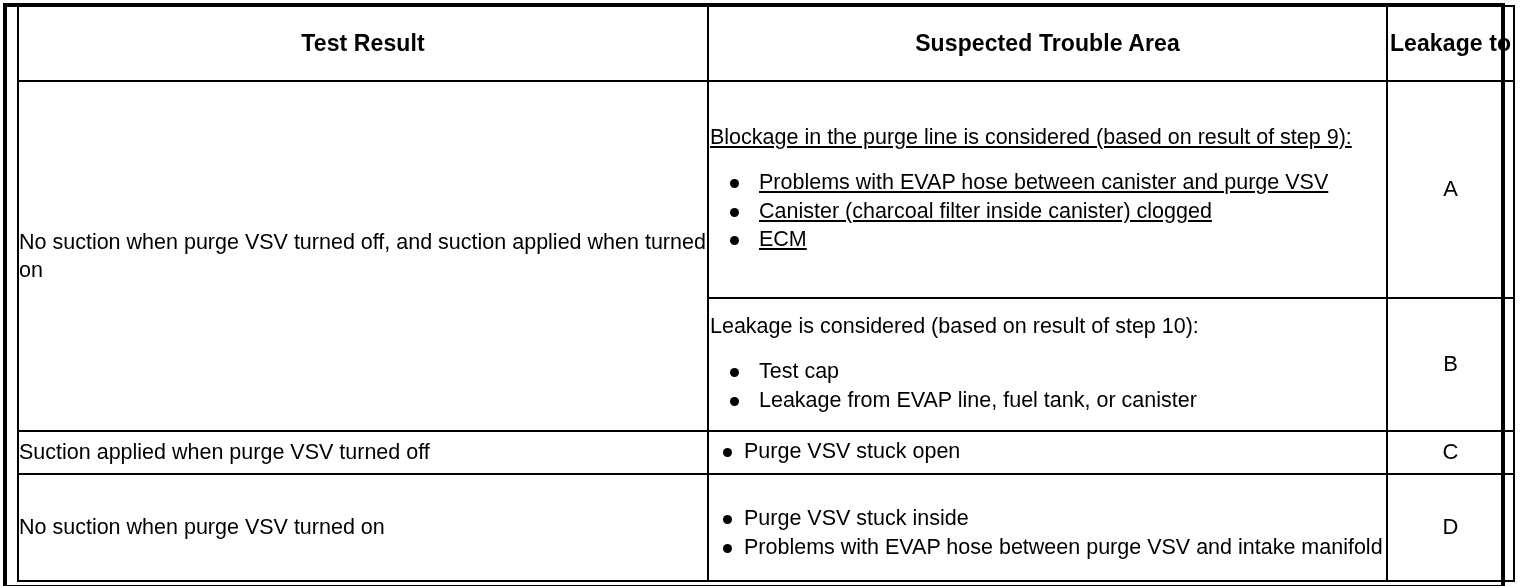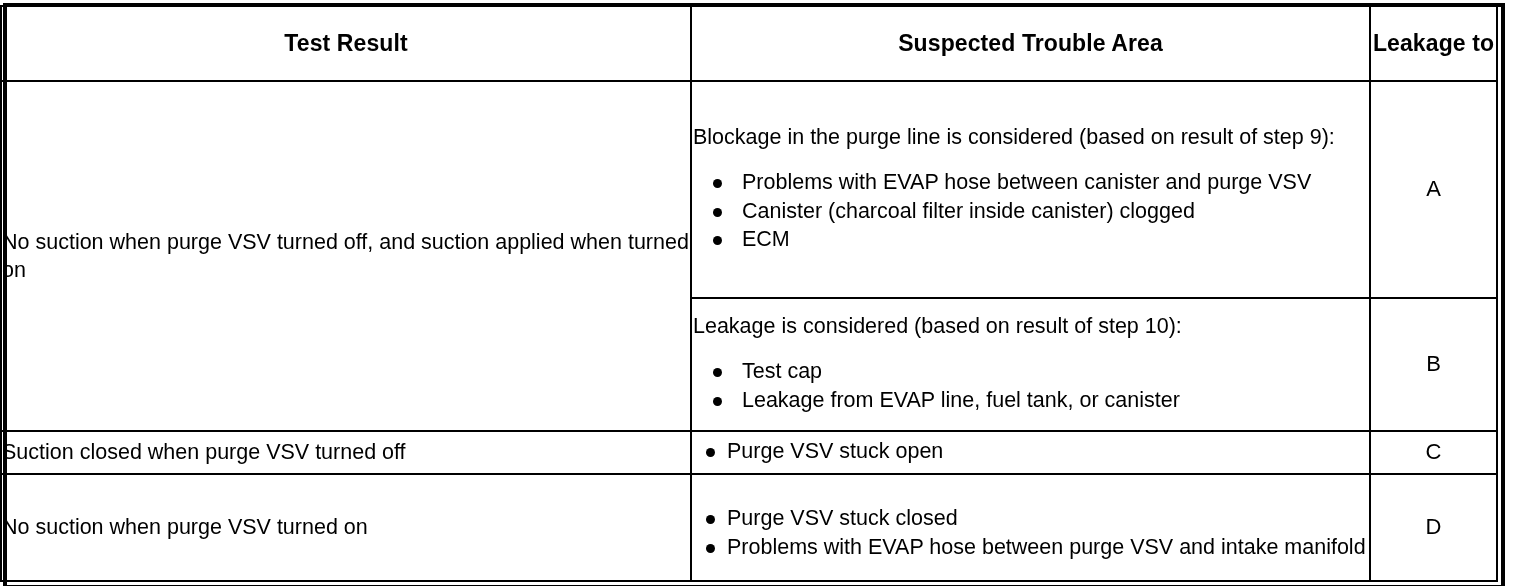--- a/index.html
+++ b/index.html
@@ -19,21 +19,21 @@
     position: absolute;
     left: 0;
     top: 0;
     width: 1520px;
     height: 586px;
     background: #ffffff;
   }
 
   table.diag {
     position: absolute;
-    left: 0;
+    left: 17px;
     top: 5px;
     width: 1496px;
     border-collapse: collapse;
     table-layout: fixed;
     background: #a3a3a3;
   }
 
   table.diag, table.diag > tbody {
     border: 0;
   }
@@ -140,21 +140,21 @@
     </colgroup>
     <tbody>
       <tr>
         <th class="hdr">Test Result</th>
         <th class="hdr">Suspected Trouble Area</th>
         <th class="hdr">Leakage to</th>
       </tr>
 
       <tr>
         <td class="result-cell" rowspan="2" style="height:215px;">No suction when purge VSV turned off, and suction applied when turned on</td>
-        <td class="trouble-cell" style="height:215px;">
+        <td class="trouble-cell" style="height:215px;text-decoration:underline;">
           <p class="lead">Blockage in the purge line is considered (based on result of step 9):</p>
           <ul class="bullets spaced">
             <li>
               <span class="dot"></span>
               <span class="li-text">Problems with EVAP hose between canister and purge VSV</span>
             </li>
             <li>
               <span class="dot"></span>
               <span class="li-text">Canister (charcoal filter inside canister) clogged</span>
             </li>
@@ -178,39 +178,39 @@
             <li>
               <span class="dot"></span>
               <span class="li-text">Leakage from EVAP line, fuel tank, or canister</span>
             </li>
           </ul>
         </td>
         <td class="proceed-cell">B</td>
       </tr>
 
       <tr>
-        <td class="result-cell" style="height:41px;">Suction closed when purge VSV turned off</td>
+        <td class="result-cell" style="height:41px;">Suction applied when purge VSV turned off</td>
         <td class="trouble-cell" style="padding-top:6px;padding-bottom:6px;">
           <ul class="bullets tight">
             <li>
               <span class="dot"></span>
               <span class="li-text">Purge VSV stuck open</span>
             </li>
           </ul>
         </td>
         <td class="proceed-cell">C</td>
       </tr>
 
       <tr>
         <td class="result-cell" style="height:105px;">No suction when purge VSV turned on</td>
         <td class="trouble-cell" style="padding-top:12px;">
           <ul class="bullets tight">
             <li>
               <span class="dot"></span>
-              <span class="li-text">Purge VSV stuck closed</span>
+              <span class="li-text">Purge VSV stuck inside</span>
             </li>
             <li>
               <span class="dot"></span>
               <span class="li-text">Problems with EVAP hose between purge VSV and intake manifold</span>
             </li>
           </ul>
         </td>
         <td class="proceed-cell">D</td>
       </tr>
     </tbody>

